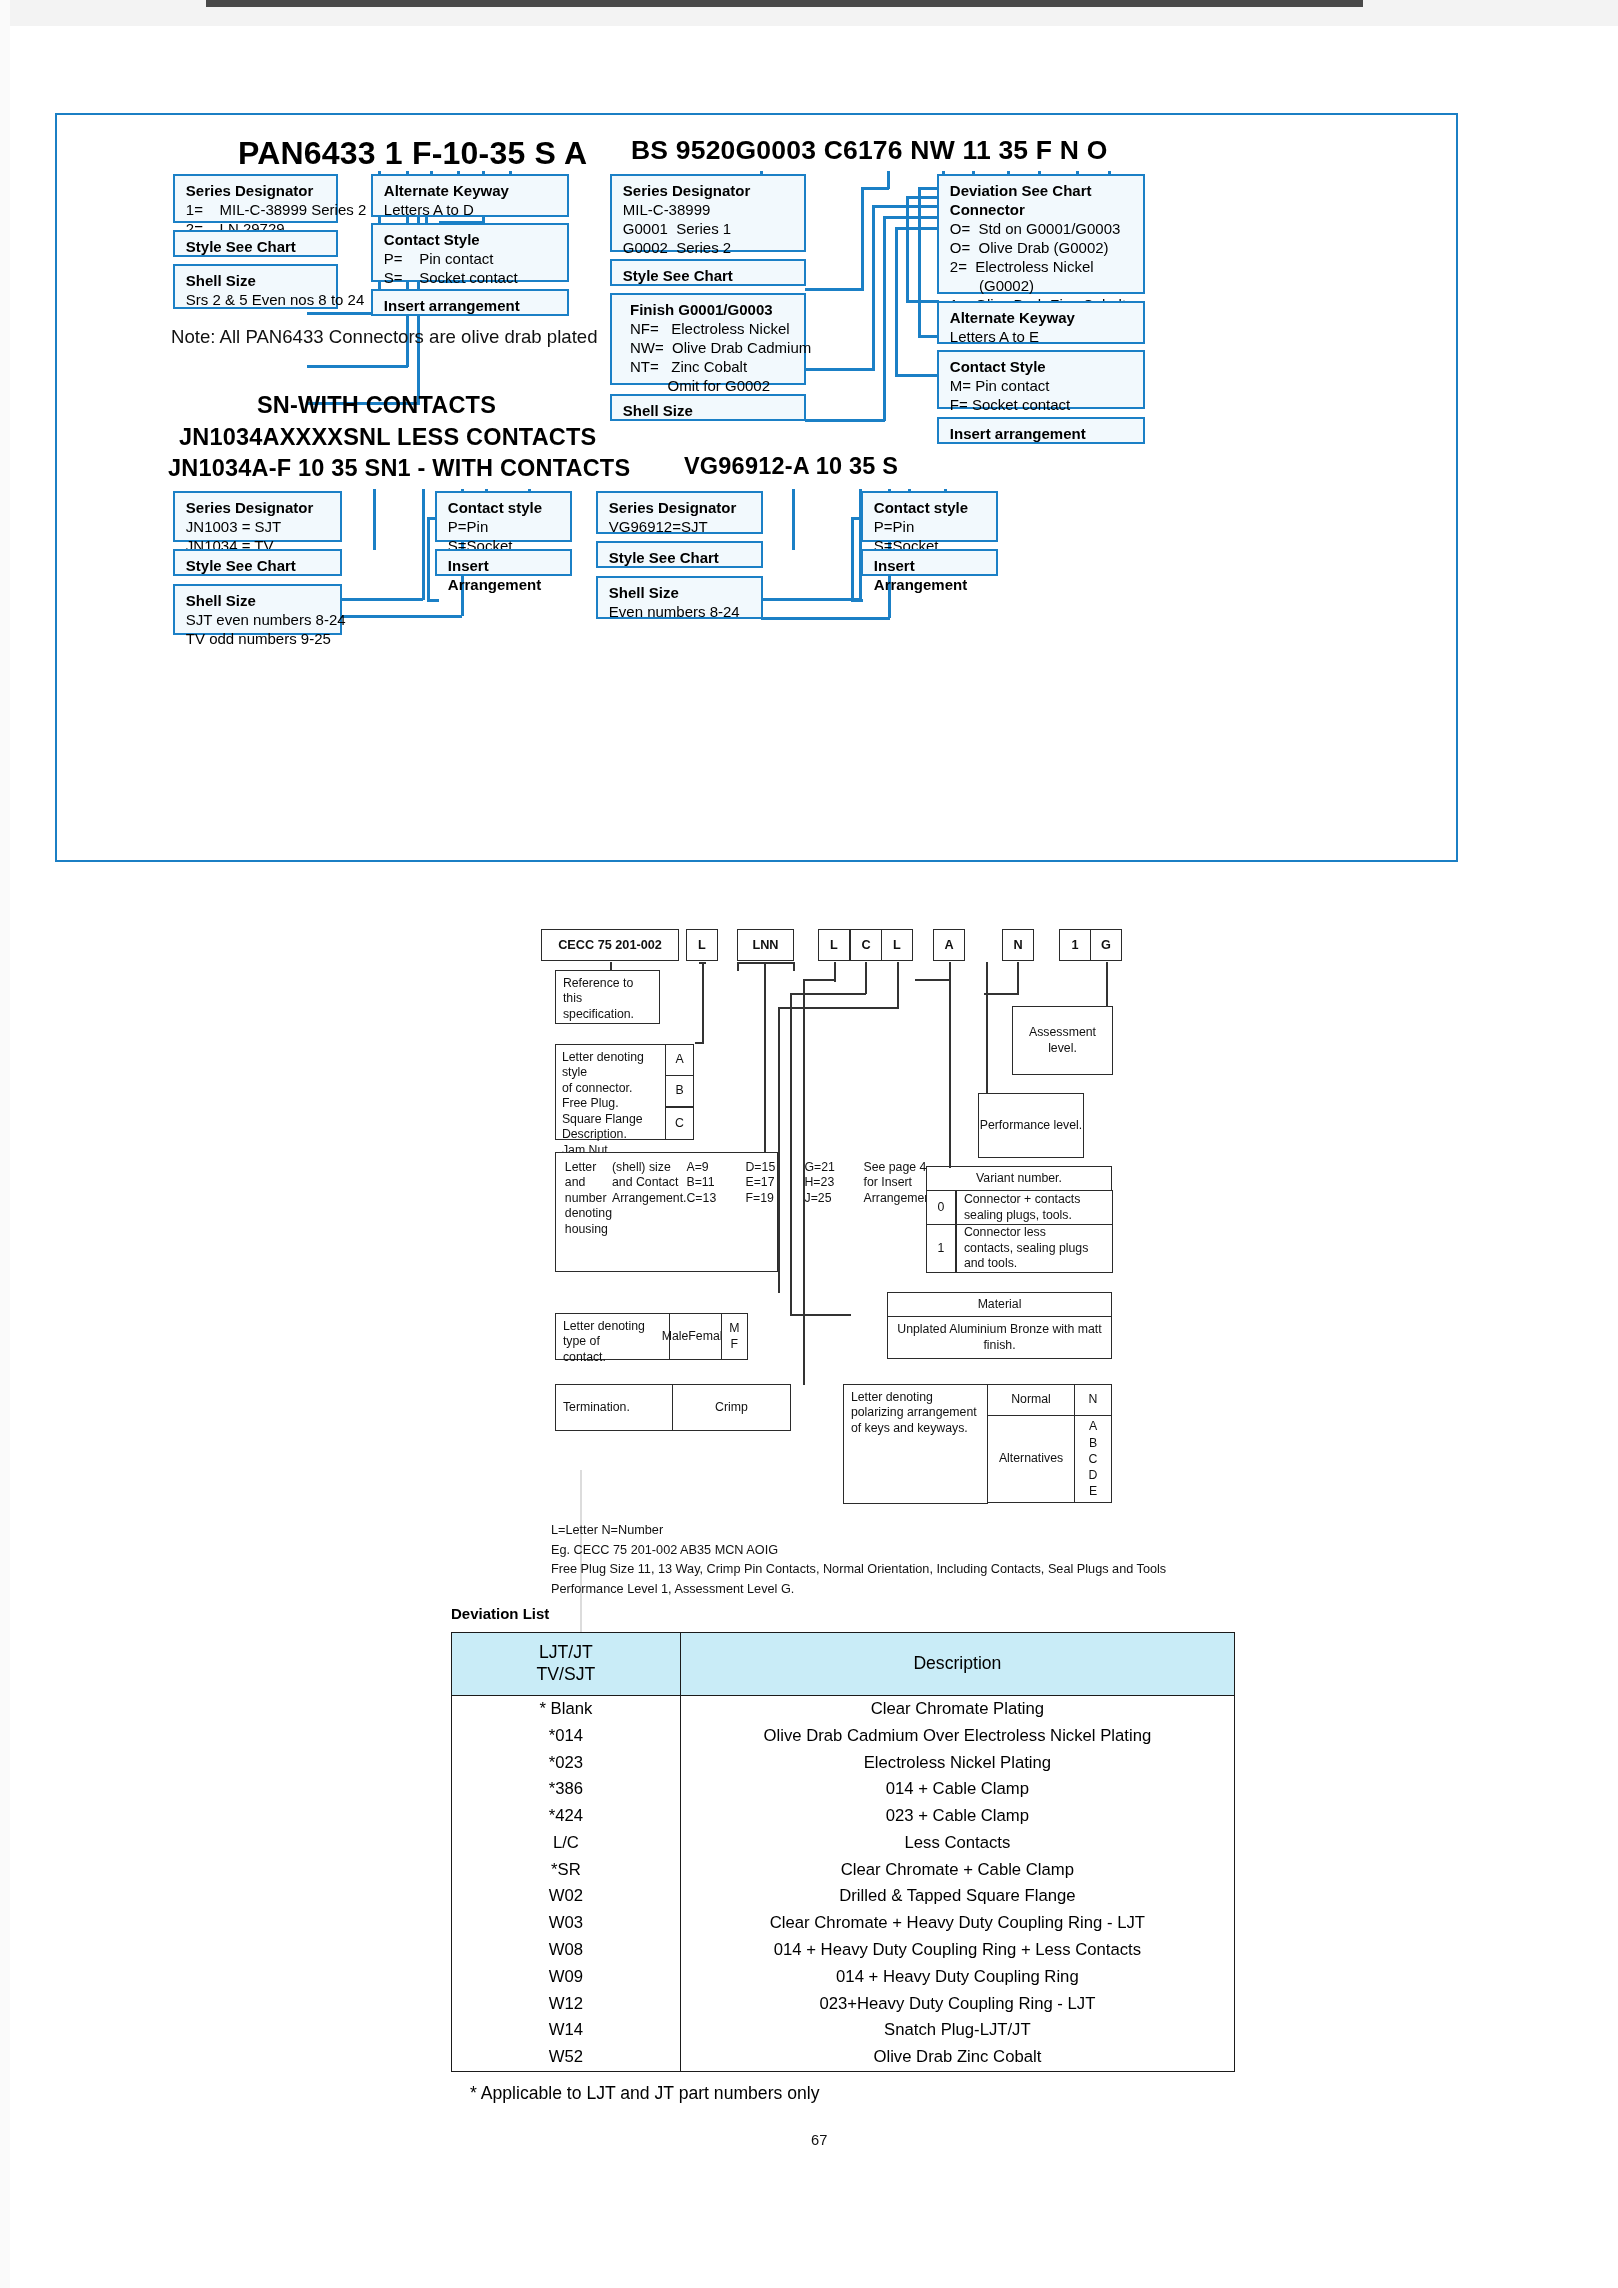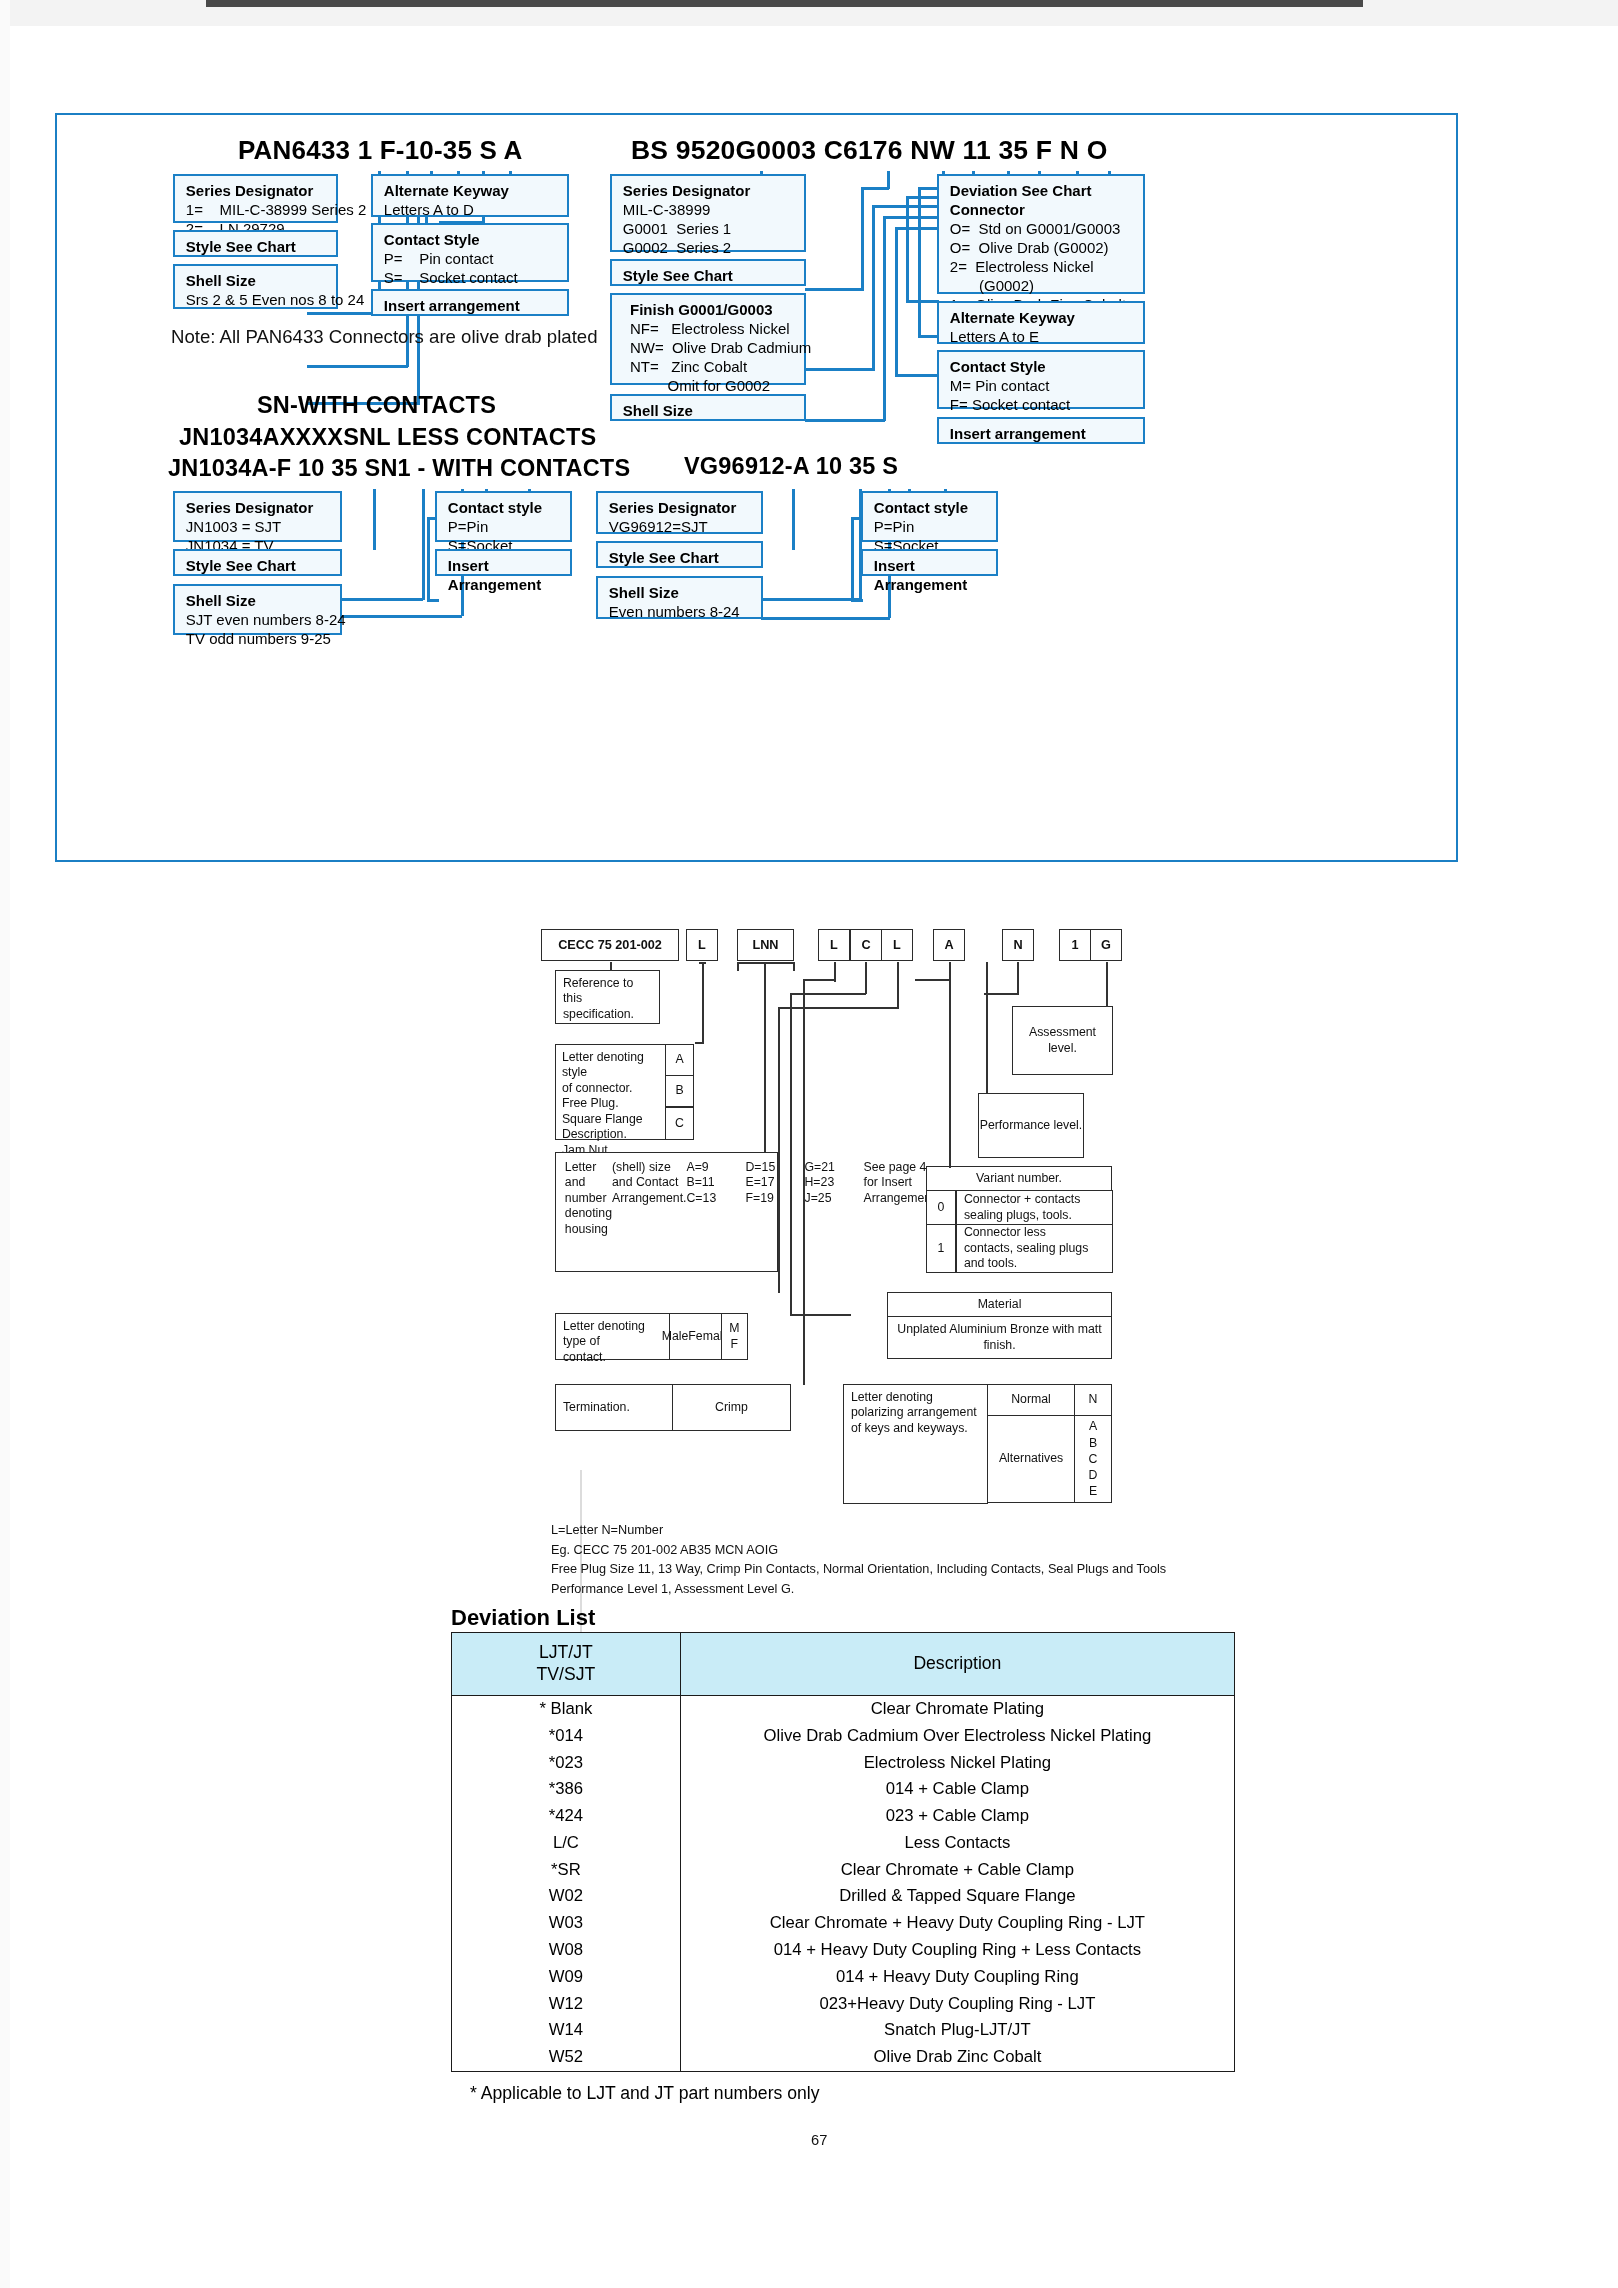--- a/index.html
+++ b/index.html
@@ -54,21 +54,21 @@
     font-family:"Liberation Sans",sans-serif;
   }
   .kb.left{justify-content:flex-start;text-align:left;padding:4.9px 6.9px;align-items:flex-start;}
   .kb.code{font-weight:bold;font-size:12.7px;}
   .kl{position:absolute;background:#333;}
   .klv{width:1.5px;}
   .klh{height:1.5px;}
   .legend{position:absolute;font-size:12.7px;line-height:1.5;color:#111;white-space:nowrap;}
 
   
-  .dev-title{position:absolute;font-weight:bold;font-size:22px;color:#000;}
+  .dev-title{position:absolute;font-weight:bold;font-size:15px;color:#000;}
   table.dev{
     position:absolute;border-collapse:collapse;
     font-size:16.7px;color:#000;background:#fff;
   }
   table.dev th,table.dev td{border:1.6px solid #1b1b1b;padding:0;}
   table.dev thead th{background:#c9ecf7;font-weight:normal;font-size:17.6px;padding:8.8px 3.9px;text-align:center;line-height:1.25;}
   table.dev td{text-align:center;padding:3.4px 5.9px;}
   .foot-note{position:absolute;font-size:17.6px;color:#000;}
   .pageno{position:absolute;font-size:14.7px;color:#111;}
 </style>
@@ -76,21 +76,21 @@
 <body>
 
 <div class="page">
 
   <div class="scan-top"></div>
   <div class="scan-left"></div>
   <div class="scan-seam"></div>
 
   <div class="panel">
 
-    <div class="hdr" style="left:181px;top:19.6px;font-size:26px;">PAN6433 1 F-10-35 S A</div>
+    <div class="hdr" style="left:181px;top:19.6px;font-size:32px;">PAN6433 1 F-10-35 S A</div>
 
     <div class="ln lnv" style="left:321px;top:56px;height:143px;"></div>
     <div class="ln lnh" style="left:250px;top:197px;width:73px;"></div>
 
     <div class="ln lnv" style="left:349px;top:56px;height:196px;"></div>
     <div class="ln lnh" style="left:250px;top:250px;width:101px;"></div>
 
     <div class="ln lnv" style="left:373px;top:56px;height:17.6px;"></div>
     <div class="ln lnh" style="left:360px;top:72px;width:15.7px;"></div>
     <div class="ln lnv" style="left:360px;top:72px;height:218px;"></div>

